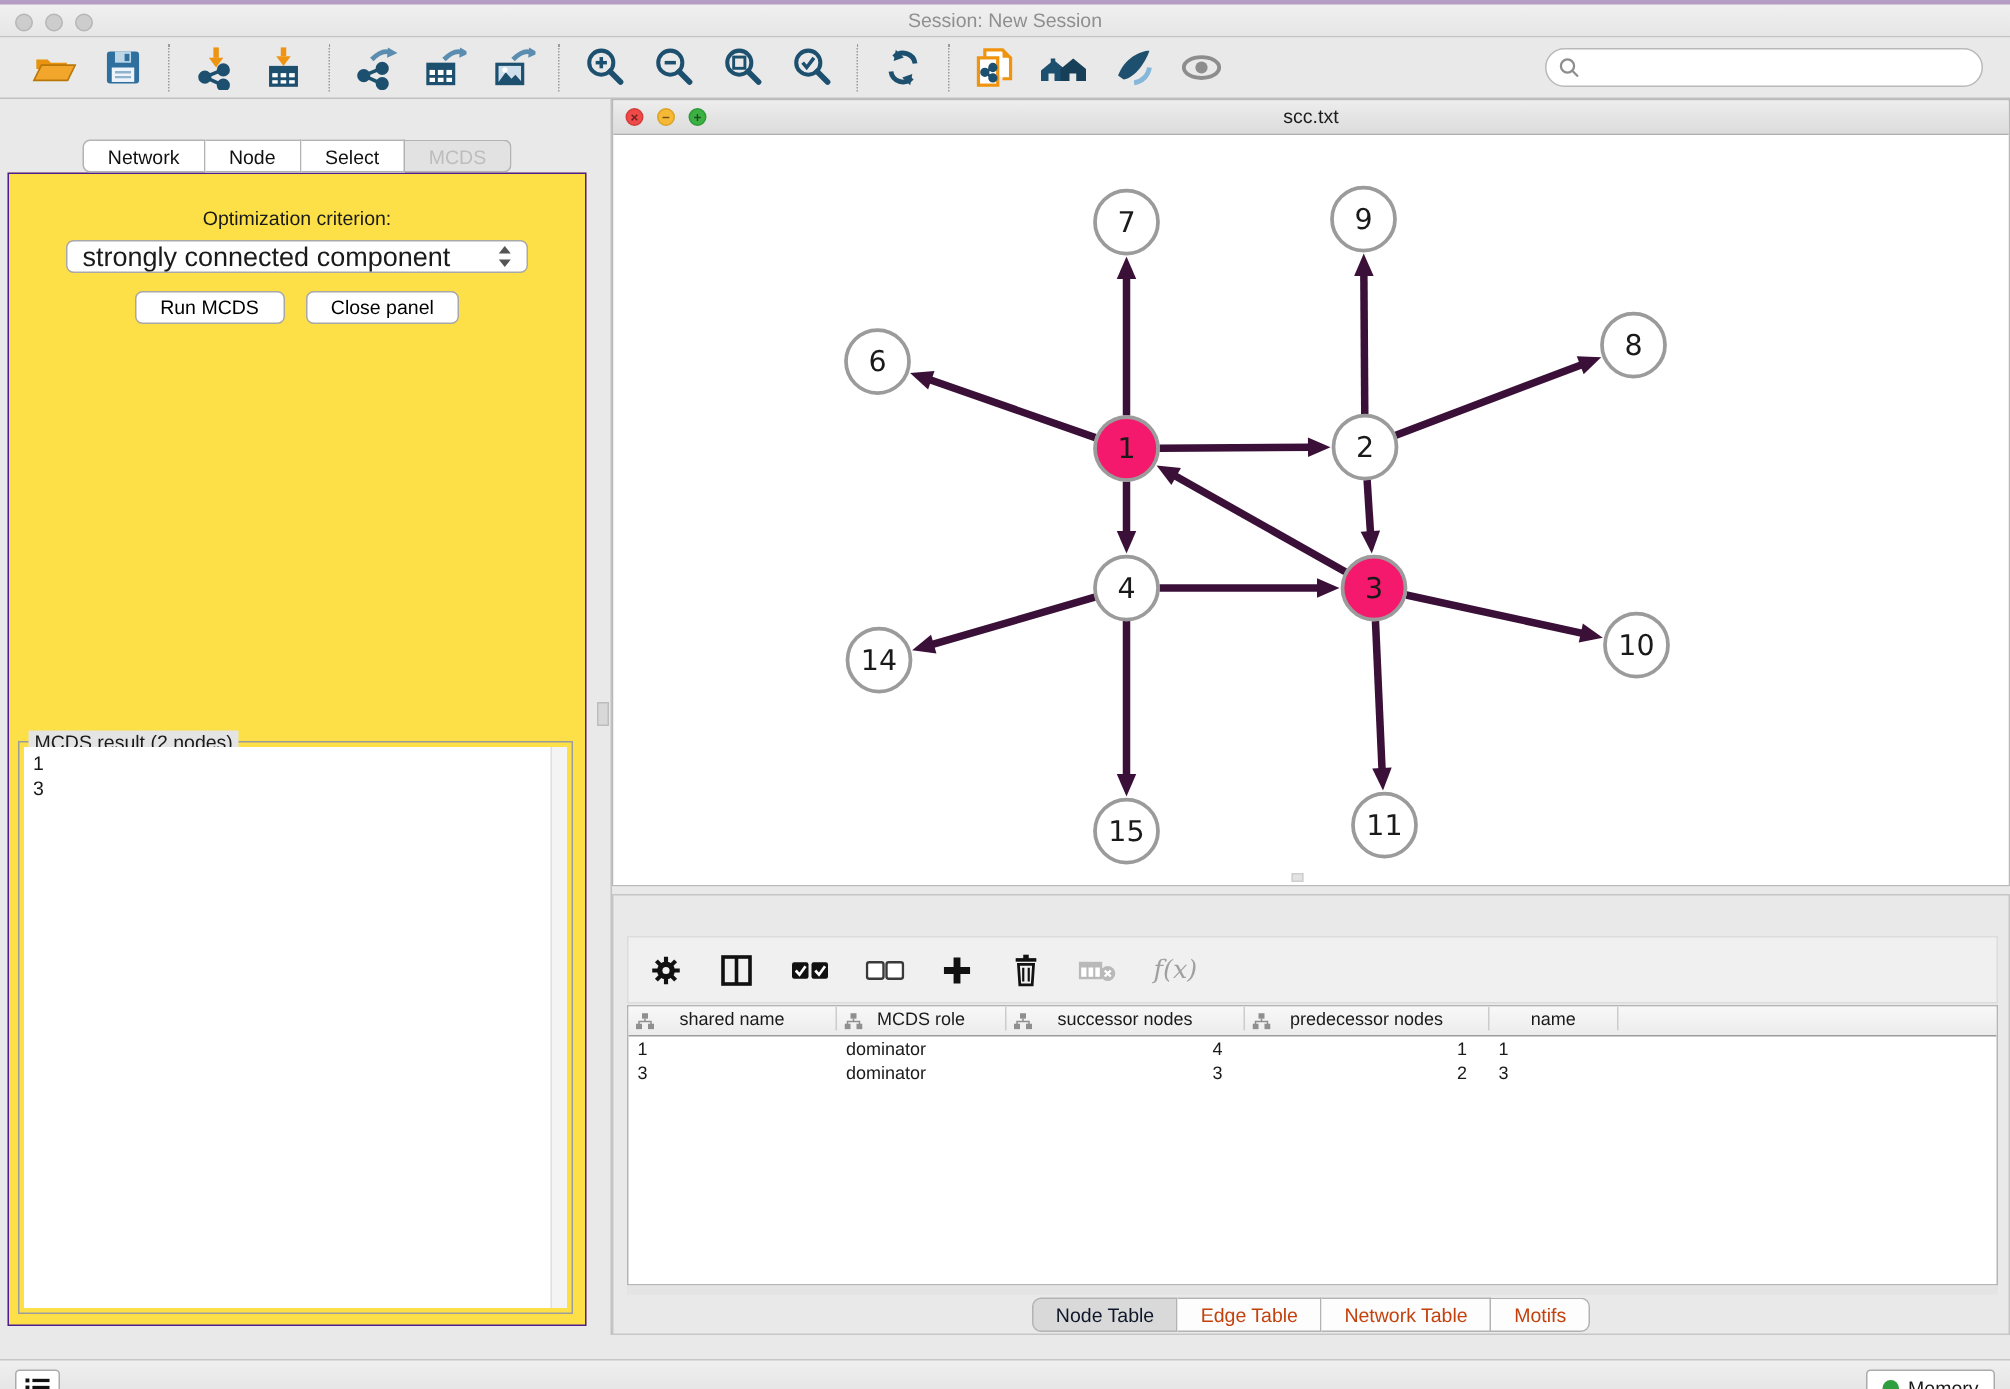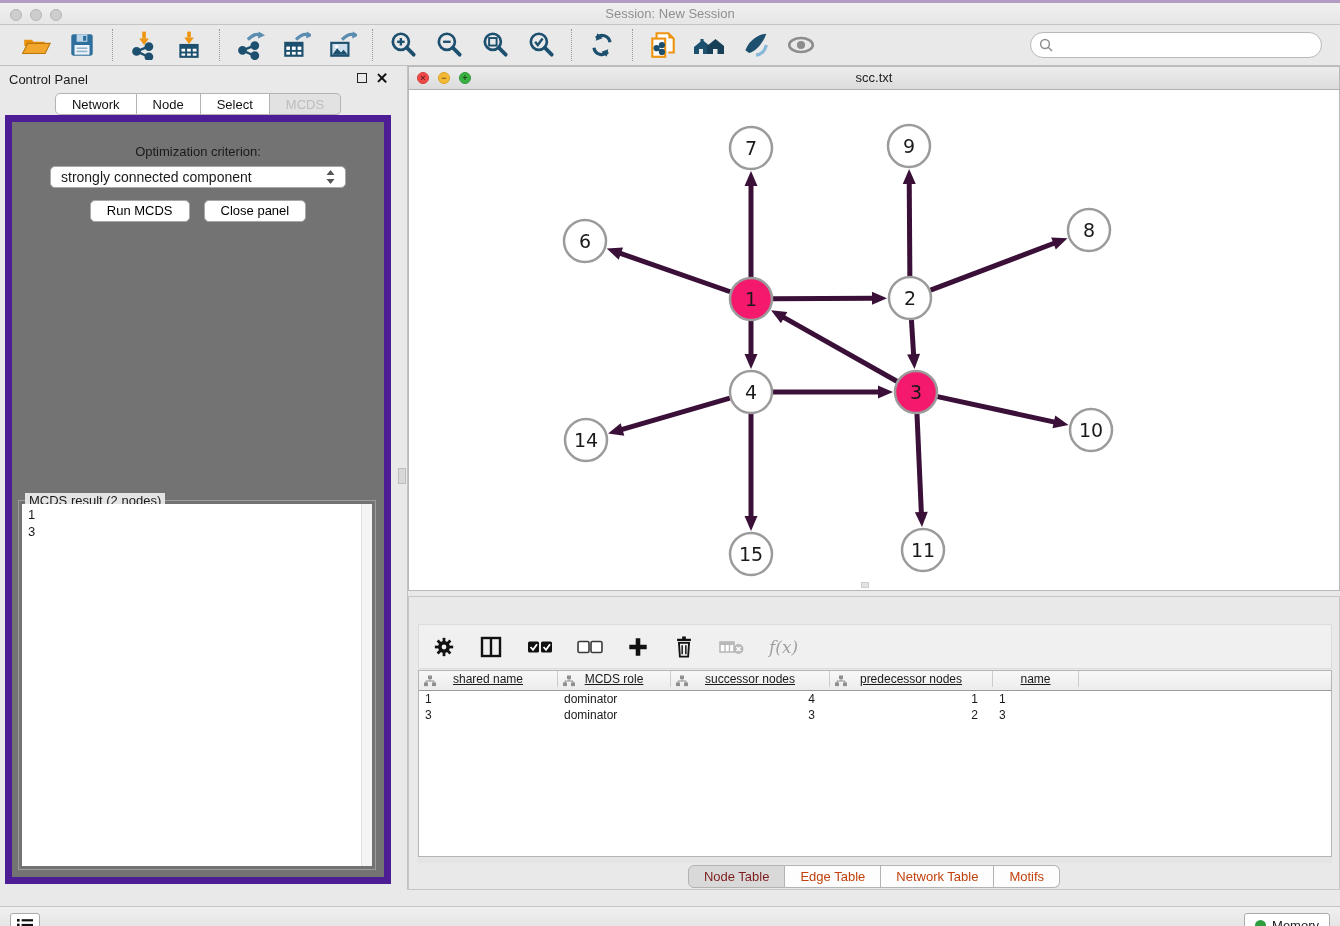--- a/index.html
+++ b/index.html
@@ -38,24 +38,24 @@
   .close-btn:before,.close-btn:after { content:""; position:absolute; left:5px; top:0; width:2.4px; height:12px; background:#111; border-radius:1px; }
   .close-btn:before { transform:rotate(45deg); } .close-btn:after { transform:rotate(-45deg); }
 
   .cp-tabs { position:absolute; top:27px; left:0; right:0; display:flex; justify-content:center; z-index:2; }
   .cp-tab { height:22px; line-height:21px; padding:0 16px; font-size:13px; background:#fff; color:#111;
     border:1px solid #b3b3b3; border-left:none; }
   .cp-tab:first-child { border-left:1px solid #b3b3b3; border-radius:5px 0 0 5px; }
   .cp-tab:last-child { border-radius:0 5px 5px 0; }
   .cp-tab.active { background:#e2e2e2; color:#bdbdbd; }
 
-  .cp-body { position:absolute; top:49px; left:5px; right:5px; bottom:6px; background:#737373; border:7px solid #4c1d95; }
+  .cp-body { position:absolute; top:49px; left:5px; right:5px; bottom:6px; background:#fde047; border:1px solid #4c1d95; }
   .opt-label { position:absolute; top:22px; left:0; right:0; text-align:center; font-size:13px; }
   .opt-select { position:absolute; top:44px; left:38px; right:38px; height:22px; background:#fff; border:1px solid #a9a9a9;
-    border-radius:5px; display:flex; align-items:center; padding:0 10px; font-size:14px; }
+    border-radius:5px; display:flex; align-items:center; padding:0 10px; font-size:18px; }
   .opt-select .sel-arrows { margin-left:auto; }
   .cp-buttons { position:absolute; top:78px; left:0; right:0; display:flex; justify-content:center; gap:14px; }
   .cp-btn { height:22px; padding:0 16px; font-size:13px; background:#fff; border:1px solid #a8a8a8; border-radius:5px; line-height:20px; }
 
   .result-fieldset { position:absolute; left:6px; right:8px; top:378px; bottom:7px; border:1px solid #9c9c9c;padding-left:39px; }
   .result-legend { position:absolute; top:-8px; left:6px; background:#e4e4e4; padding:0 4px; font-size:13px; }
   .result-area { position:absolute; inset:3px; background:#fff; }
   .result-text { position:absolute; left:6px; top:2px; font-size:13px; line-height:17px; white-space:pre; font-family:"Liberation Sans",sans-serif; }
   .result-scrollbar { position:absolute; top:0; bottom:0; right:0; width:11px; background:#f4f4f4; border-left:1px solid #e0e0e0; }
 
@@ -78,34 +78,34 @@
   
   .table-panel { position:absolute; top:530px; left:0; right:0; bottom:0; background:#e9e9e9; border:1px solid #c6c6c6; }
   .tp-header { position:relative; height:26px;margin-top:48px; }
   .tp-header .panel-title { position:absolute; left:9px; top:6px; font-size:13px; }
   .tp-toolbar { position:absolute; top:27px; left:9px; right:7px; height:45px; background:#f0f0f0; border:1px solid #dcdcdc;
     display:flex; align-items:center; gap:24px; padding:0 14px;text-align:center; }
   .fx-label { font-family:"DejaVu Serif",serif; font-style:italic; font-size:17px; color:#a0a0a0; }
 
   .tp-table { position:absolute; top:73px; left:9px; right:7px; height:187px; background:#fff; border:1px solid #b5b5b5; overflow:hidden; }
   .thead { display:flex; height:20px; background:linear-gradient(#f8f8f8,#ececec); border-bottom:1px solid #9b9b9b; }
-  .th { position:relative; height:16px; border-right:1px solid #cccccc; font-size:12px; display:flex; align-items:center; justify-content:center;text-decoration:underline; }
+  .th { position:relative; height:16px; border-right:1px solid #cccccc; font-size:12px; display:flex; align-items:center; justify-content:center; }
   .th .hicon { position:absolute; left:5px; top:4px; }
   .th.filler,.td.filler { flex:1; border-right:none; }
   .trow { display:flex; height:16px; }
   .td { font-size:12px; line-height:16px; padding:0 6px; overflow:hidden; white-space:nowrap; }
   .td.right { text-align:right; padding-right:15px; }
 
   .tp-footer-strip { position:absolute; left:9px; right:7px; top:260px; height:6px; background:#e4e4e4; }
   .tp-tabs { position:absolute; left:0; right:0; top:268px; display:flex; justify-content:center; }
   .tbl-tab { height:23px; line-height:22px; padding:0 15px; font-size:13px; background:#fdfdfd; color:#c2410c;
     border:1px solid #b3b3b3; border-left:none; }
   .tbl-tab:first-child { border-left:1px solid #b3b3b3; border-radius:6px 0 0 6px; }
   .tbl-tab:last-child { border-radius:0 6px 6px 0; }
-  .tbl-tab.active { background:#d9d9d9; color:#7f1d1d; }
+  .tbl-tab.active { background:#d9d9d9; color:#0f172a; }
 
   
   .statusbar { position:absolute; left:0; right:0; bottom:0; height:20px; background:linear-gradient(#efefef,#e6e6e6); border-top:1px solid #c6c6c6; }
   .list-btn { position:absolute; left:10px; top:6px; width:30px; height:24px; background:#fff; border:1px solid #ababab; border-radius:3px;
     display:flex; align-items:center; justify-content:center; }
   .memory-btn { position:absolute; right:10px; top:6px; height:24px; background:#fff; border:1px solid #ababab; border-radius:3px;
     display:flex; align-items:center; gap:6px; padding:0 10px; font-size:13px; }
   .memory-dot { width:11px; height:11px; border-radius:50%; background:#2e9e3e; }
 
   svg { display:block; }
@@ -288,27 +288,20 @@
   <div class="search-wrap">
     <svg width="15" height="15" viewBox="0 0 15 15">
       <circle cx="6" cy="6" r="4.4" stroke="#8e8e8e" stroke-width="1.5" fill="none"></circle>
       <line x1="9.2" y1="9.2" x2="13" y2="13" stroke="#8e8e8e" stroke-width="1.5"></line>
     </svg>
     <input type="text" value="" style="">
   </div>
 </div>
 
 <div class="left-col">
-  <div class="cp-header">
-    <span class="panel-title">Control Panel</span>
-    <span class="panel-btns">
-      <span class="float-btn"></span>
-      <span class="close-btn"></span>
-    </span>
-  </div>
   <div class="cp-tabs">
       <div class="cp-tab">Network</div>
       <div class="cp-tab">Node</div>
       <div class="cp-tab">Select</div>
       <div class="cp-tab active">MCDS</div>
     </div>
   <div class="cp-body">
     <div class="opt-label">Optimization criterion:</div>
     <div class="opt-select">
       <span>strongly connected component</span>

